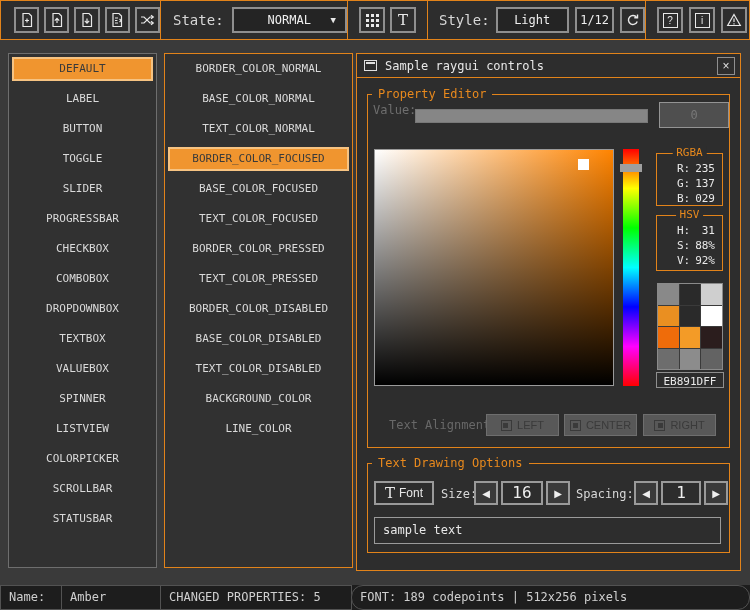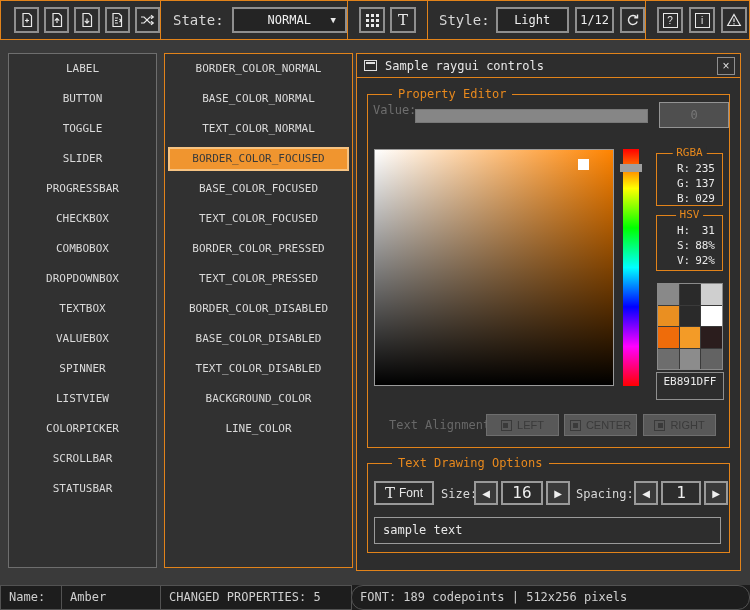--- a/index.html
+++ b/index.html
@@ -51,21 +51,21 @@
   .titlebar { position:absolute; left:0; top:0; width:100%; height:24px;
               border-bottom:1px solid #e2831a; display:flex; align-items:center;
               padding:0 5px 0 7px; gap:8px; }
   .win-icon { width:13px; height:11px; border:1px solid #e0e0e0; }
   .win-icon div { height:2px; background:#e0e0e0; margin:1px; }
   .title-text { flex:1; color:#e8e8e8; font-size:12px; }
   .close-btn { width:18px; height:18px; border:1px solid #8f8f8f; background:#2d2d2d;
                color:#e0e0e0; font-size:12px; display:flex; align-items:center; justify-content:center; }
 
   .groupbox { position:absolute; border:1px solid #e2831a; }
-  .gb-label { position:absolute; top:-8px; left:24px; background:#2d2d2d; padding:0 6px;
+  .gb-label { position:absolute; top:-8px; left:4px; background:#2d2d2d; padding:0 6px;
               color:#e8891d; font-size:12px; white-space:nowrap; }
   .pe-group  { left:10px; top:40px;  width:363px; height:354px; }
   .tdo-group { left:10px; top:409px; width:363px; height:90px; }
 
   .value-label { position:absolute; left:16px; top:49px; font-size:12px; color:#6e6e6e; }
   .value-slider { position:absolute; left:58px; top:55px; width:233px; height:14px;
                   background:#868686; border:1px solid #787878; }
   .value-box { position:absolute; left:302px; top:48px; width:70px; height:26px;
                background:#4f4f4f; border:1px solid #949494; color:#787878;
                font-size:12px; text-align:center; line-height:24px; }
@@ -82,21 +82,21 @@
   .side-group { position:absolute; left:299px; width:67px; border:1px solid #e2831a; padding-top:7px;padding-left:13px; }
   .side-group .gb-label { left:50%; transform:translateX(-50%); padding:0 4px; font-size:11px; }
   .rgba-group { top:99px;  height:53px; }
   .hsv-group  { top:161px; height:56px; }
   .cv-row { display:flex; justify-content:space-between; padding:0 7px; font-size:11px;
             color:#e9e9e9; line-height:15px; }
 
   .swatches { position:absolute; left:300px; top:229px; width:66px; height:87px;
               border:1px solid #8a8a8a; background:#3a3a3a; display:grid;
               grid-template-columns:repeat(3,1fr); grid-auto-rows:1fr; gap:1px; }
-  .hex-box { position:absolute; left:299px; top:318px; width:68px; height:28px;
+  .hex-box { position:absolute; left:299px; top:318px; width:68px; height:16px;
              border:1px solid #8f8f8f; background:#2d2d2d; color:#e9e9e9;
              font-size:11px; text-align:center; line-height:18px; }
 
   .align-label { position:absolute; left:32px; top:364px; font-size:12px; color:#686868; }
   .align-btn { position:absolute; top:360px; width:73px; height:22px; background:#585858;
                border:1px solid #6e6e6e; color:#3a3a3a; font-size:11px;
                display:flex; align-items:center; justify-content:center; gap:5px; }
   .align-left   { left:129px; }
   .align-center { left:207px; }
   .align-right  { left:286px; }
@@ -243,20 +243,21 @@
             <path d="M8 2.5 L14.3 13.5 H1.7 Z"></path>
               <path d="M8 6.5 v3.5"></path>
               <path d="M8 11.3 v1.2"></path>
           </svg>
           </span>
       </button>
     </div>
   </div>
 
   <div class="list-panel left-panel">
+    <div class="list-item selected">DEFAULT</div>
     <div class="list-item">LABEL</div>
     <div class="list-item">BUTTON</div>
     <div class="list-item">TOGGLE</div>
     <div class="list-item">SLIDER</div>
     <div class="list-item">PROGRESSBAR</div>
     <div class="list-item">CHECKBOX</div>
     <div class="list-item">COMBOBOX</div>
     <div class="list-item">DROPDOWNBOX</div>
     <div class="list-item">TEXTBOX</div>
     <div class="list-item">VALUEBOX</div>

